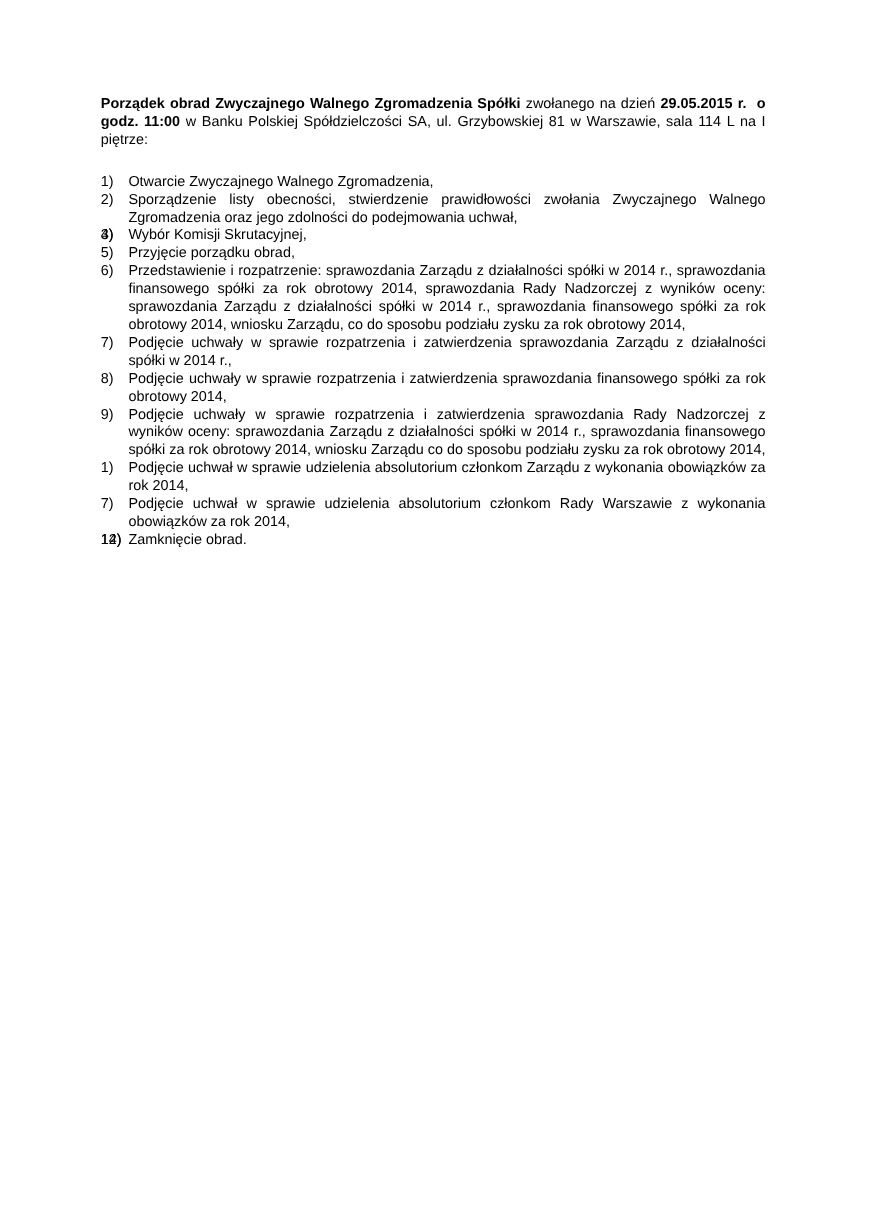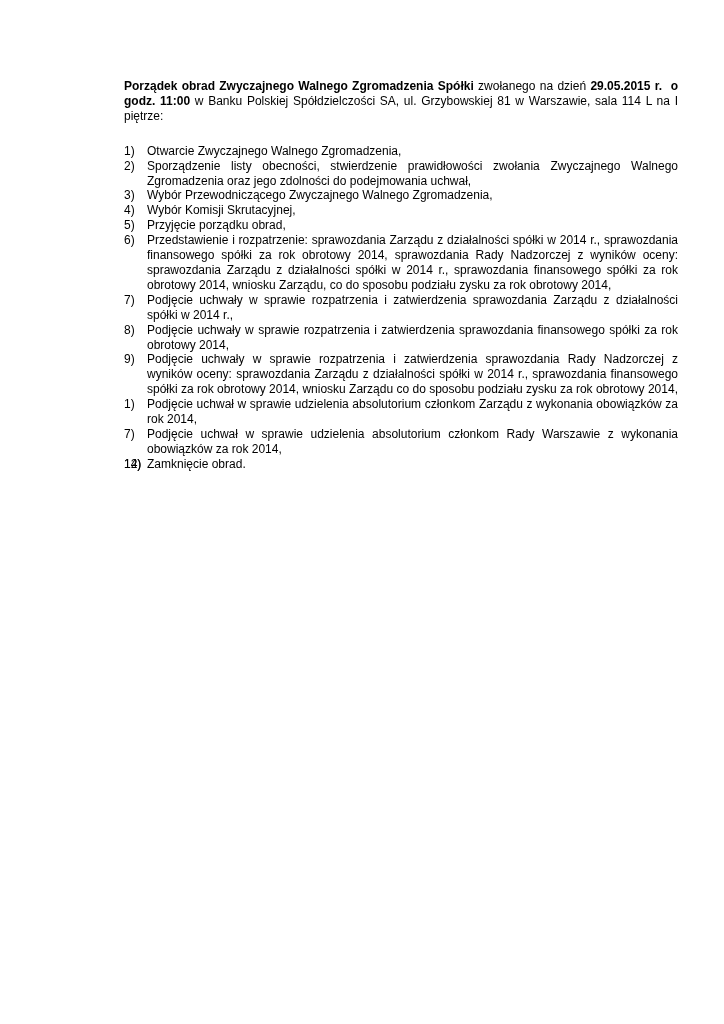--- a/index.html
+++ b/index.html
@@ -16,21 +16,20 @@
     color: #000000;
   }
   .doc-content {
     position: absolute;
     left: 84px;
     top: 79px;
     width: 554px;
     font-size: 12px;
     line-height: 14.9px;
     text-align: justify;
-    margin-left: 40px;
   }
   .intro {
     margin: 0;
   }
   .intro .b {
     font-weight: 700;
   }
   .agenda {
     margin-top: 20px;
   }
@@ -58,21 +57,21 @@
 <body>
 
 <div class="doc-content">
   <p class="intro">
     <span class="b">Porządek obrad Zwyczajnego Walnego Zgromadzenia Spółki</span><span> zwołanego na dzień </span><span class="b">29.05.2015 r.&nbsp; o godz. 11:00</span><span> w Banku Polskiej Spółdzielczości SA, ul. Grzybowskiej 81 w Warszawie, sala 114 L na I piętrze:</span>
   </p>
 
   <div class="agenda">
       <div class="agenda-item"><span class="num">1)</span><span class="text">Otwarcie Zwyczajnego Walnego Zgromadzenia,</span></div>
       <div class="agenda-item"><span class="num">2)</span><span class="text">Sporządzenie listy obecności, stwierdzenie prawidłowości zwołania Zwyczajnego Walnego Zgromadzenia oraz jego zdolności do podejmowania uchwał,</span></div>
-      <div class="agenda-item"><span class="num">3)</span><span class="text">Wybór Przewodniczącego Zwyczajnego Walnego Zgromadzenia,</span></div>
+      <div class="agenda-item"><span class="num">3)</span></div>
       <div class="agenda-item"><span class="num">4)</span><span class="text">Wybór Komisji Skrutacyjnej,</span></div>
       <div class="agenda-item"><span class="num">5)</span><span class="text">Przyjęcie porządku obrad,</span></div>
       <div class="agenda-item"><span class="num">6)</span><span class="text">Przedstawienie i rozpatrzenie: sprawozdania Zarządu z działalności spółki w 2014 r., sprawozdania finansowego spółki za rok obrotowy 2014, sprawozdania Rady Nadzorczej z wyników oceny: sprawozdania Zarządu z działalności spółki w 2014 r., sprawozdania finansowego spółki za rok obrotowy 2014, wniosku Zarządu, co do sposobu podziału zysku za rok obrotowy 2014,</span></div>
       <div class="agenda-item"><span class="num">7)</span><span class="text">Podjęcie uchwały w sprawie rozpatrzenia i zatwierdzenia sprawozdania Zarządu z działalności spółki w 2014 r.,</span></div>
       <div class="agenda-item"><span class="num">8)</span><span class="text">Podjęcie uchwały w sprawie rozpatrzenia i zatwierdzenia sprawozdania finansowego spółki za rok obrotowy 2014,</span></div>
       <div class="agenda-item"><span class="num">9)</span><span class="text">Podjęcie uchwały w sprawie rozpatrzenia i zatwierdzenia sprawozdania Rady Nadzorczej z wyników oceny: sprawozdania Zarządu z działalności spółki w 2014 r., sprawozdania finansowego spółki za rok obrotowy 2014, wniosku Zarządu co do sposobu podziału zysku za rok obrotowy 2014,</span></div>
       <div class="agenda-item"><span class="num">1)</span><span class="text">Podjęcie uchwał w sprawie udzielenia absolutorium członkom Zarządu z wykonania obowiązków za rok 2014,</span></div>
       <div class="agenda-item"><span class="num">7)</span><span class="text">Podjęcie uchwał w sprawie udzielenia absolutorium członkom Rady Warszawie z wykonania obowiązków za rok 2014,</span></div>
       <div class="agenda-item"><span class="num">12)</span></div>
       <div class="agenda-item"><span class="num">14)</span><span class="text">Zamknięcie obrad.</span></div>

